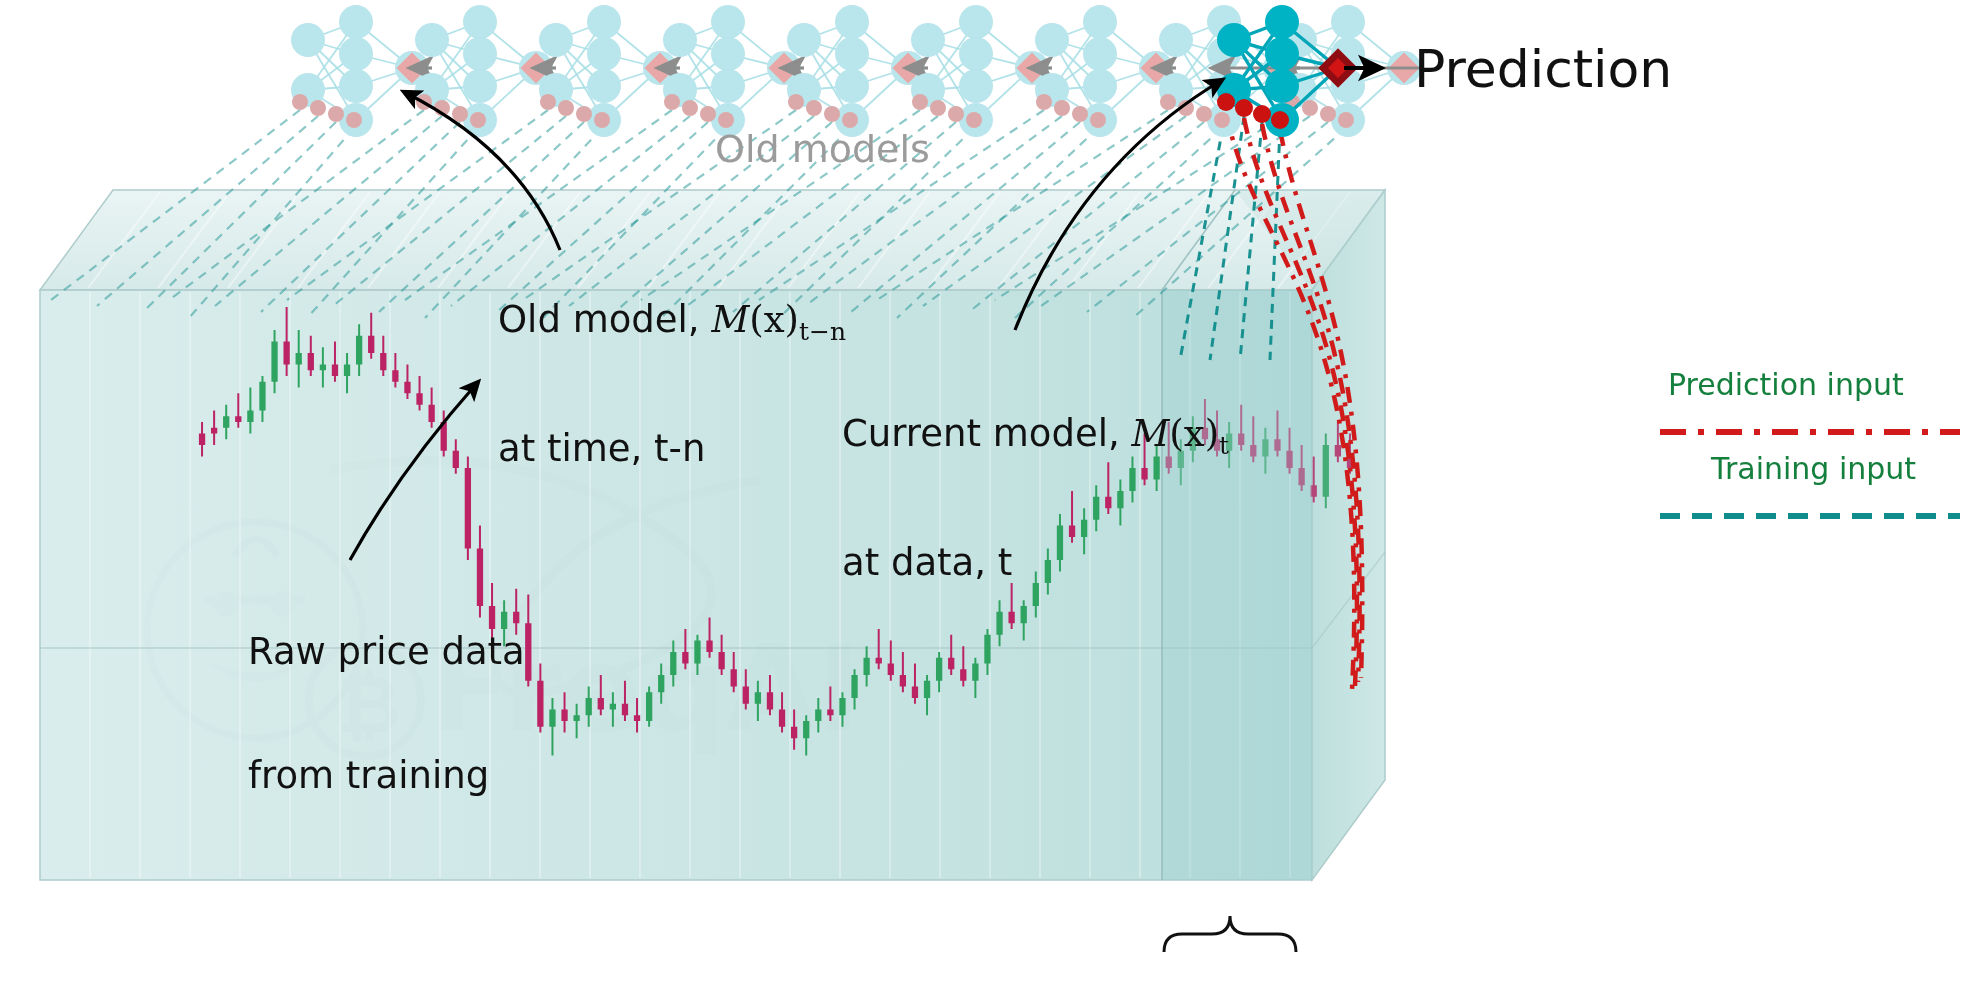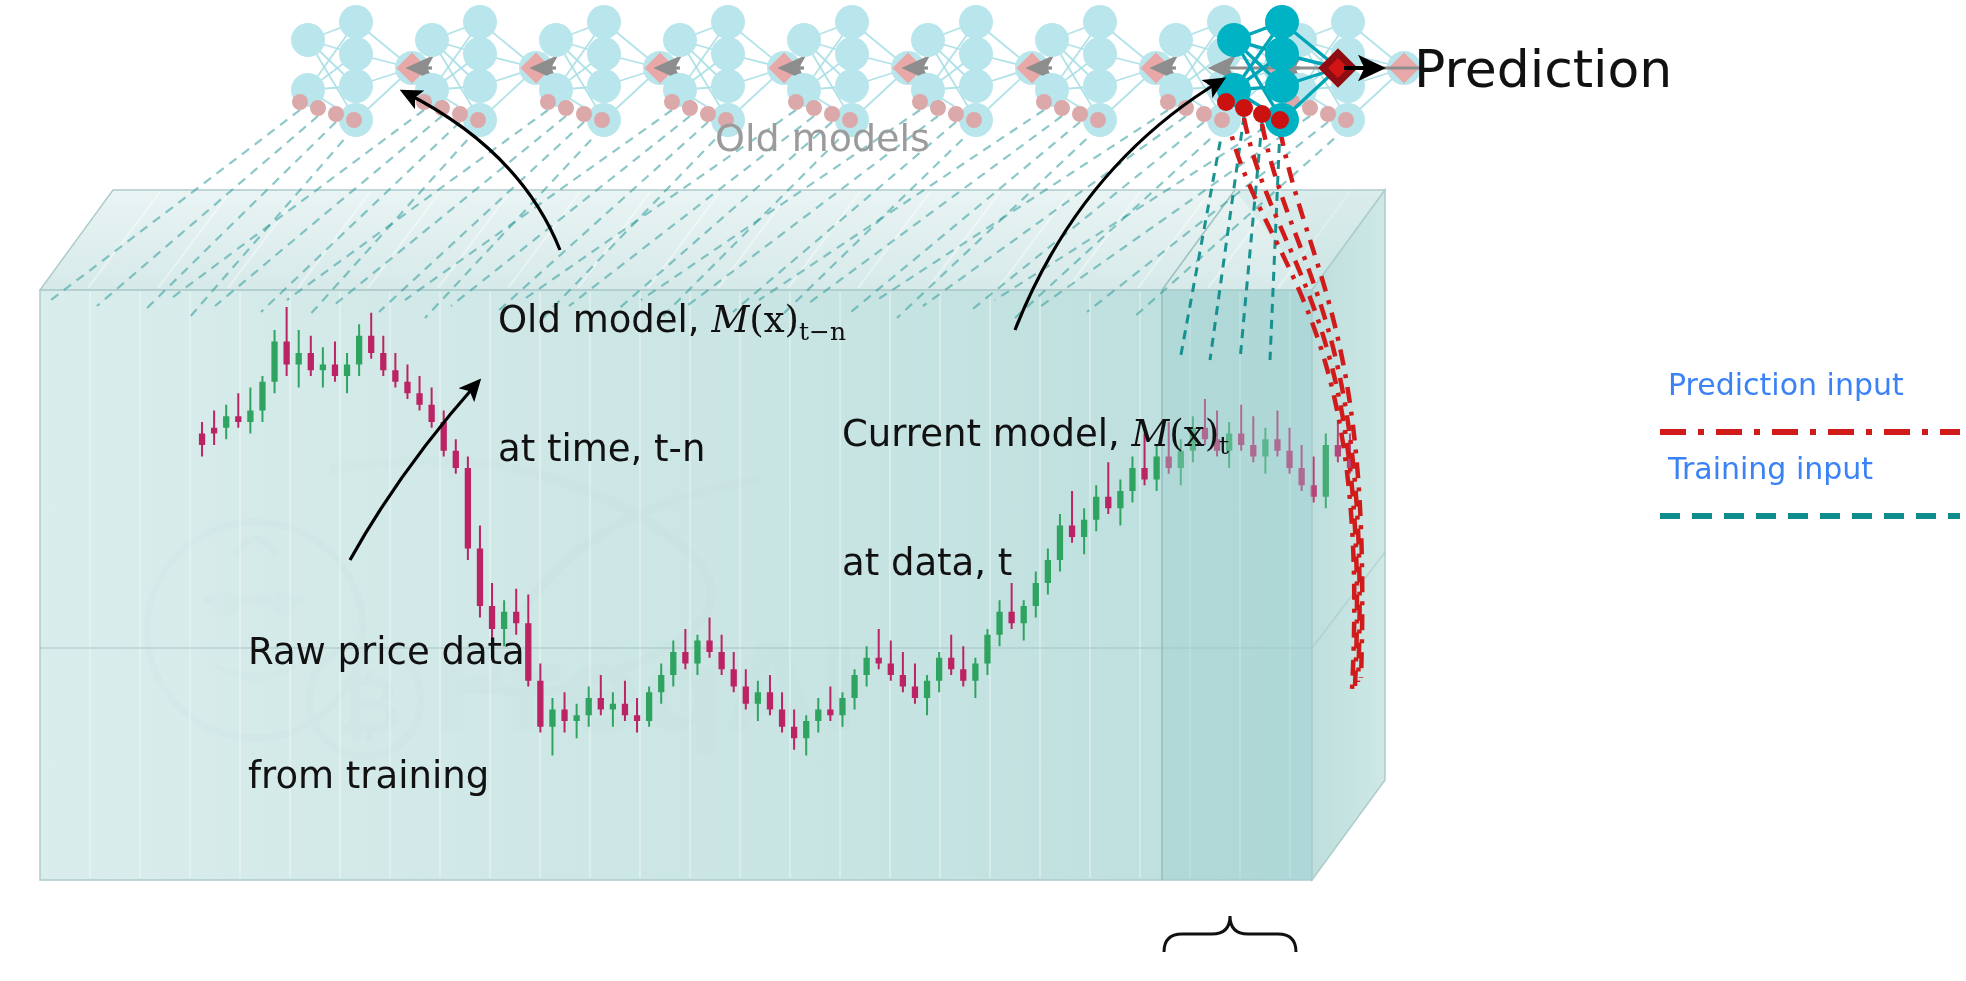--- a/index.html
+++ b/index.html
@@ -8,21 +8,21 @@
   svg{display:block;}
   #stage{position:absolute;left:0;top:0;width:1966px;height:981px;}
   .txt{position:absolute;color:#111;white-space:pre;line-height:1.12;}
   .ann{font-size:37px;}
   .ann .mathit{font-family:"DejaVu Serif",serif;font-style:italic;}
   .ann .mathsub{font-family:"DejaVu Serif",serif;font-size:25px;
                 vertical-align:-0.30em;}
   .ann .mathpar{font-family:"DejaVu Serif",serif;font-style:normal;}
   #pred-label{font-size:52px;letter-spacing:0px;margin-left:36px;}
   #oldmodels-label{font-size:38px;color:#9b9b9b;}
-  .legend-label{font-size:30px;color:#3b82f6;}
+  .legend-label{font-size:30px;color:#15803d;}
   #ctw-label{font-size:37px;color:#111;}
 </style>
 </head>
 <body>
 
 <div id="root">
 
   <svg id="stage" viewBox="0 0 1966 981">
     <defs>
       <linearGradient id="glassTop" x1="0" y1="0" x2="0" y2="1">
@@ -683,20 +683,20 @@
   <div class="txt ann" style="left:842px;top:330px;">
     <div><span>Current model, </span><span class="mathit">M</span><span class="mathpar">(x)</span><span class="mathsub">t</span></div>
     <div>at data, t</div>
   </div>
 
   <div class="txt ann" style="left:204px;top:548px;margin-left:44px;">
     <div>Raw price data</div>
     <div>from training</div>
   </div>
 
-  <div class="txt" id="oldmodels-label" style="left:715px;top:117px;">Old models</div>
+  <div class="txt" id="oldmodels-label" style="left:715px;top:128px;">Old models</div>
 
   <div class="txt" id="pred-label" style="left:1378px;top:40px;">Prediction</div>
 
   <div class="txt legend-label" style="left:1668px;top:368px;">Prediction input</div>
-  <div class="txt legend-label" style="left:1668px;top:452px;">Training input</div>
+  <div class="txt legend-label" style="left:1711px;top:452px;">Training input</div>
 
 </div>
 
 </body></html>

